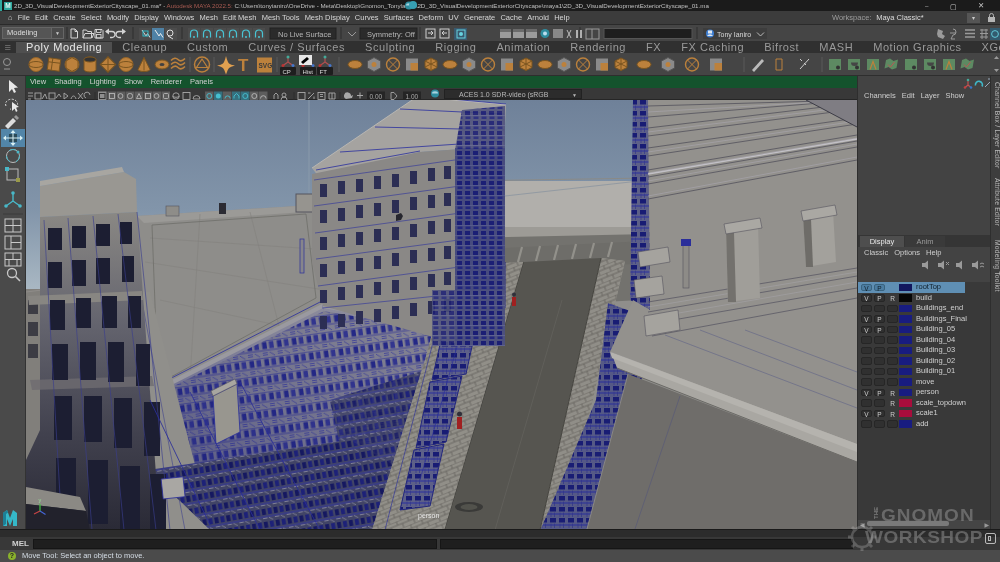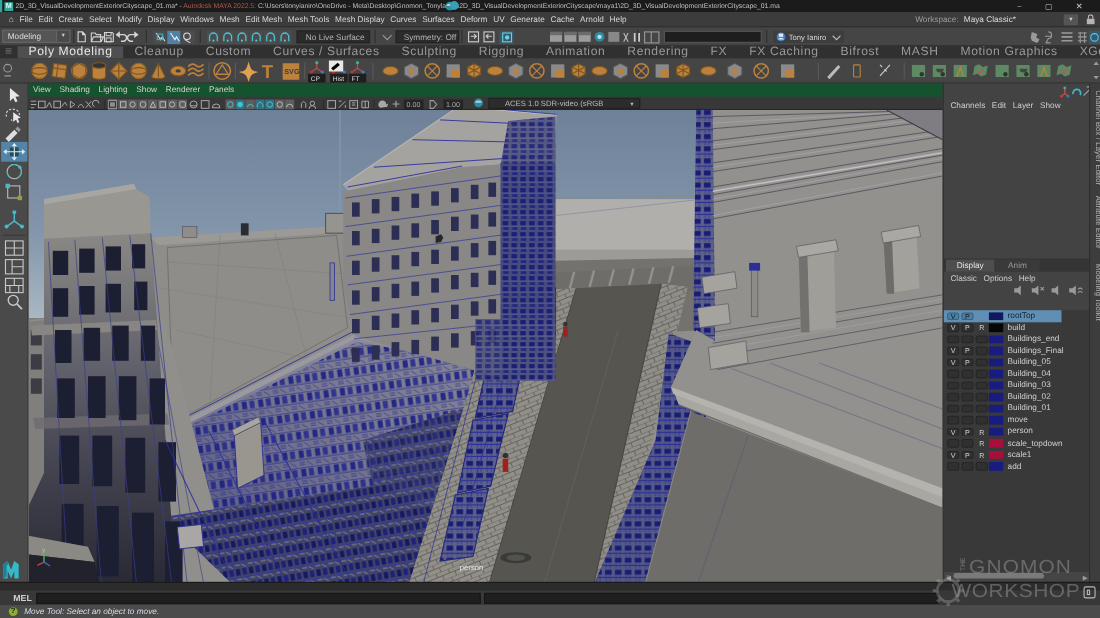--- a/index.html
+++ b/index.html
@@ -51,23 +51,23 @@
 #rstrip{left:990px;top:76px;width:10px;height:453px;background:#3d3d3d;border-left:1px solid #2e2e2e;}
 #rstrip div{position:absolute;left:1px;width:9px;writing-mode:vertical-rl;font-size:6.8px;color:#b8b8b8;letter-spacing:0.2px;}
 
 #timeline{left:0;top:529px;width:1000px;height:8px;background:#2c2c2c;border-top:1px solid #1a1a1a;}
 #melrow{left:0;top:537px;width:1000px;height:13px;background:#383838;}
 #melrow .lbl{position:absolute;left:12px;top:1px;font-size:8px;color:#d0d0d0;font-weight:bold;line-height:12px;}
 #melrow .f1{position:absolute;left:33px;top:1.5px;width:404px;height:10px;background:#1f1f1f;border:1px solid #161616;}
 #melrow .f2{position:absolute;left:440px;top:1.5px;width:413px;height:10px;background:#1f1f1f;border:1px solid #161616;}
 #helpline{left:0;top:550px;width:1000px;height:12px;background:#4b4b4b;color:#d5dde6;font-size:7.5px;line-height:12px;}
 #helpline .q{position:absolute;left:8px;top:2px;width:8px;height:8px;border-radius:50%;background:#8ab22c;color:#222;font-size:7px;line-height:8px;text-align:center;font-weight:bold;}
-#helpline .txt{position:absolute;left:22px;top:0;font-style:italic;}
-
-#gnomon{left:843px;top:503px;width:155px;height:48px;color:rgba(185,185,185,0.38);font-weight:normal;overflow:hidden;}
+#helpline .txt{position:absolute;left:22px;top:0;}
+
+#gnomon{left:843px;top:503px;width:155px;height:48px;color:rgba(185,185,185,0.38);font-weight:bold;overflow:hidden;}
 #gnomon .g1{position:absolute;left:38px;top:2px;font-size:19px;letter-spacing:1px;transform:scaleY(0.9);}
 #gnomon .g2{position:absolute;left:22px;top:24px;font-size:19px;letter-spacing:0.5px;transform:scaleY(0.9);}
 </style></head><body>
 <div class="abs" id="title">
     <div style="position:absolute;left:0;top:0;width:2px;height:11px;background:#2fa89e;"></div>
     <div class="mico">M</div>
     <span class="t">2D_3D_VisualDevelopmentExteriorCityscape_01.ma* - <span style="color:#a85b52">Autodesk MAYA 2022.5:</span> C:\Users\tonyianiro\OneDrive - Meta\Desktop\Gnomon_Tonylaniro\2D_3D_VisualDevelopmentExteriorCityscape\maya1\2D_3D_VisualDevelopmentExteriorCityscape_01.ma</span>
     <span style="position:absolute;left:925px;top:0;color:#c8c8c8;">–</span>
     <span style="position:absolute;left:950px;top:0.5px;color:#c8c8c8;font-size:7px;">▢</span>
     <span style="position:absolute;left:978px;top:0;color:#c8c8c8;font-size:7.5px;">✕</span>

